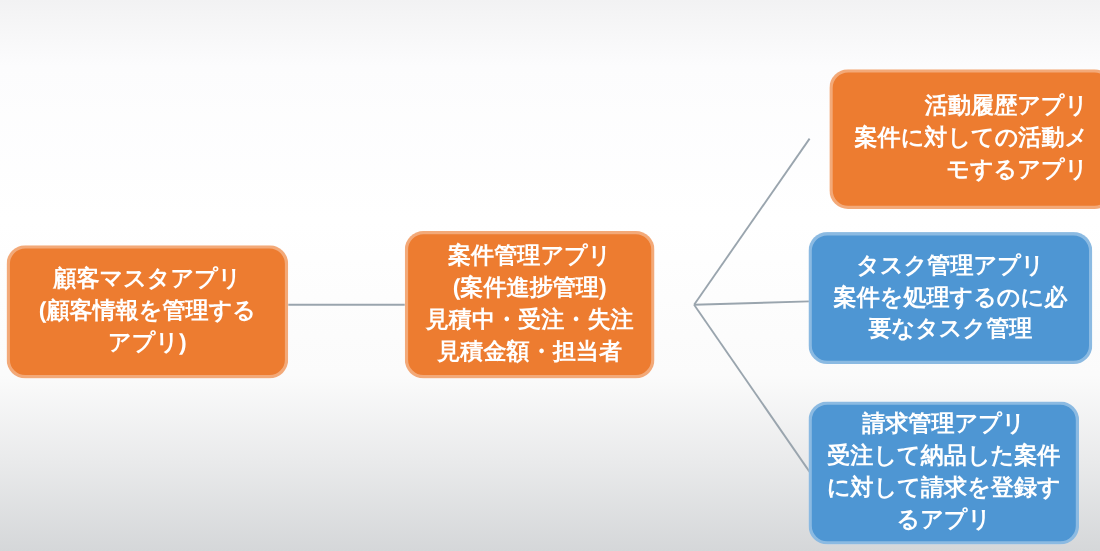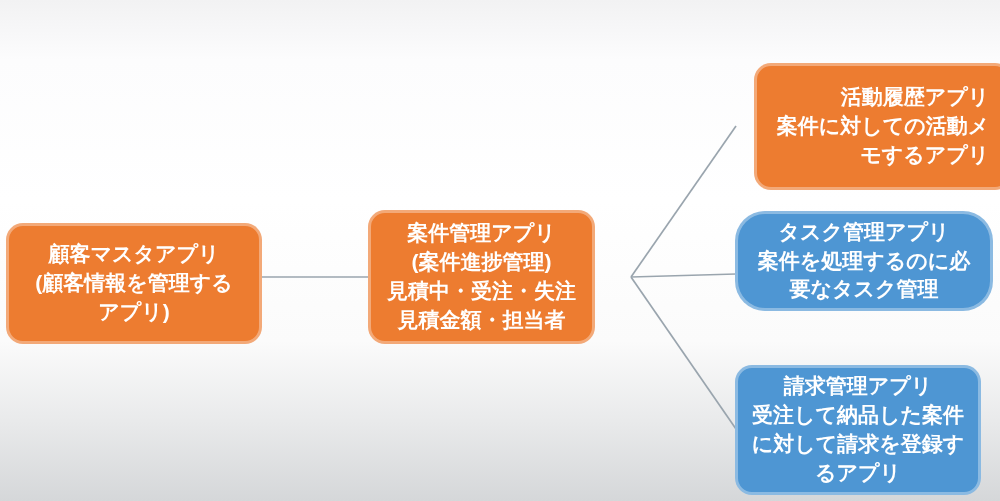--- a/index.html
+++ b/index.html
@@ -43,21 +43,21 @@
     line-height: 1.38;
     display: flex;
     align-items: center;
     justify-content: center;
     text-align: center;
     white-space: pre-line;
   }
   .node-customer-master   { left: 6px;   top: 223px; width: 256px; height: 121px; }
   .node-case-management   { left: 368px; top: 210px; width: 227px; height: 134px; }
   .node-activity-history  { left: 754px; top: 63px;  width: 258px; height: 127px; text-align: right; }
-  .node-task-management   { left: 735px; top: 211px; width: 258px; height: 100px; border-radius: 30px; }
+  .node-task-management   { left: 735px; top: 211px; width: 258px; height: 120px; }
   .node-billing-management{ left: 735px; top: 365px; width: 246px; height: 130px; }
 </style>
 </head>
 <body>
 
 <div class="stage">
 
   <svg class="connectors" viewBox="0 0 1000 501" xmlns="http://www.w3.org/2000/svg">
     <line x1="262" y1="277" x2="368" y2="277" style="stroke: rgb(154, 165, 174);"></line>
     <line x1="631" y1="277" x2="736" y2="126" style="stroke: rgb(154, 165, 174);"></line>

